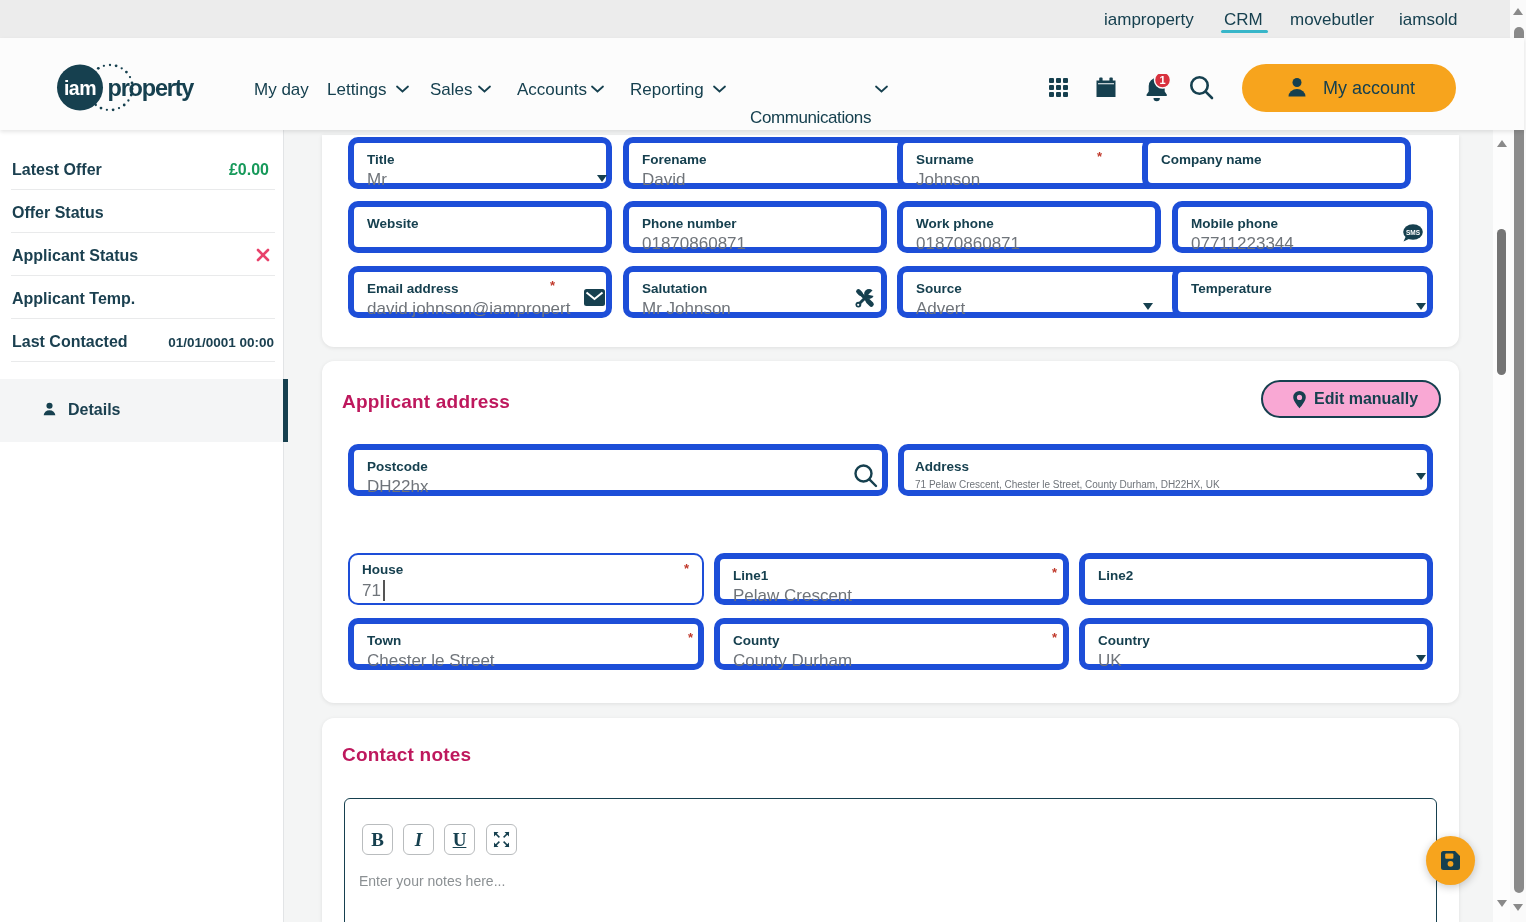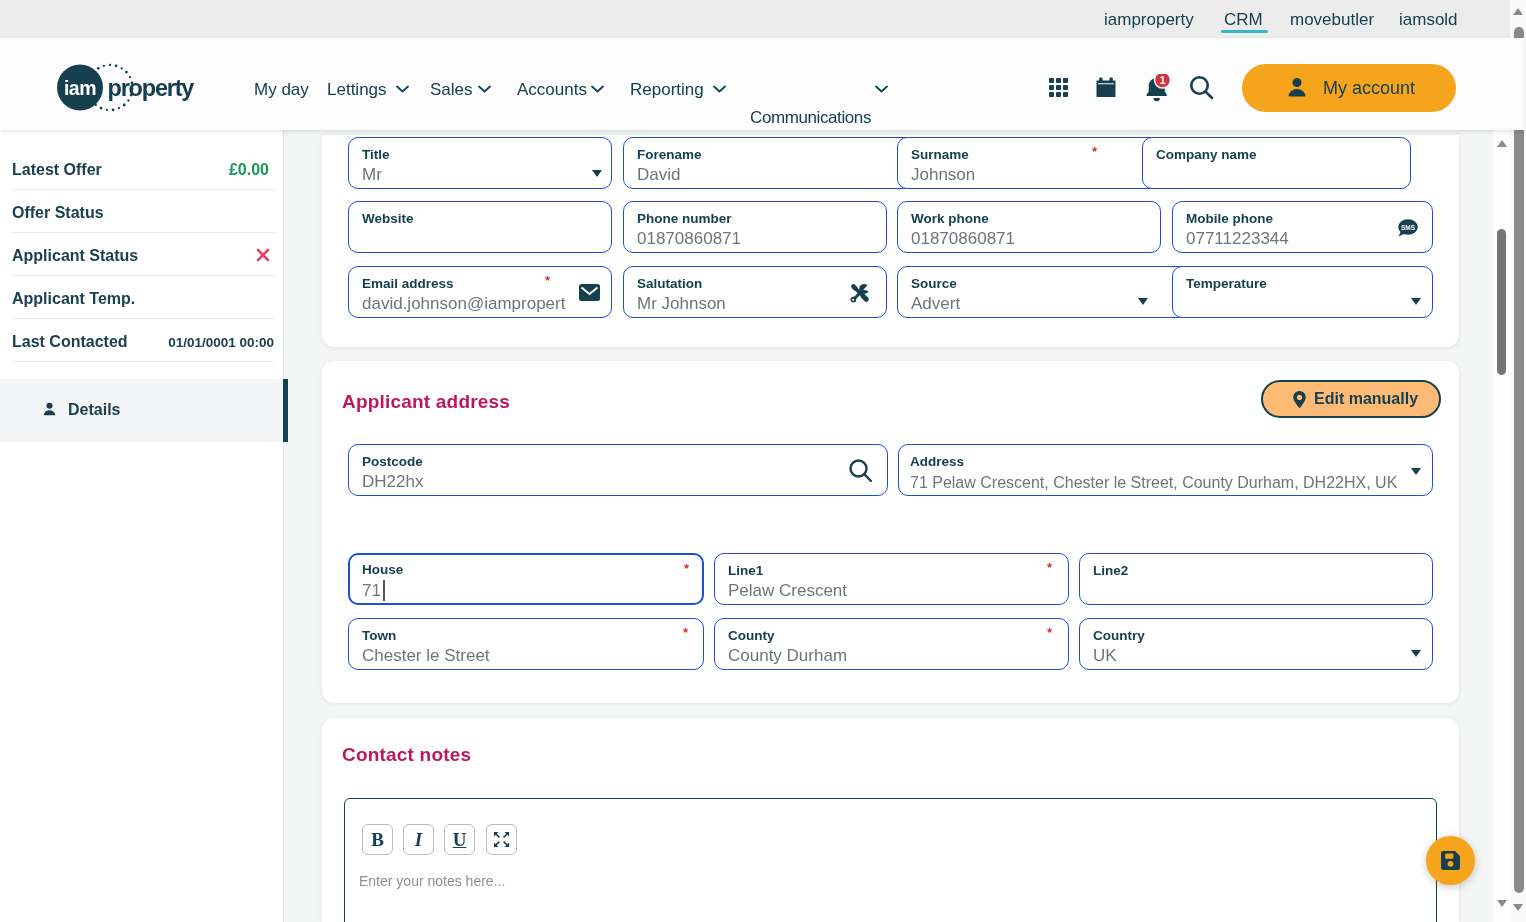--- a/index.html
+++ b/index.html
@@ -25,21 +25,21 @@
   #details-row { position:absolute; left:0; top:249px; width:284px; height:63px; background:#f4f5f6; }
   #details-bar { position:absolute; left:283px; top:379px; width:5px; height:63px; background:#16404f; z-index:6; }
 
   
   .card { position:absolute; left:322px; width:1137px; background:#ffffff; border-radius:12px; box-shadow:0 1px 4px rgba(0,0,0,0.09); }
   #card1 { top:135px; height:212px; border-top-left-radius:0; border-top-right-radius:0; }
   #card2 { top:361px; height:342px; }
   #card3 { top:718px; height:204px; border-bottom-left-radius:0; border-bottom-right-radius:0; }
 
   
-  .field { position:absolute; background:#fff; border:1px solid #1d4ed8; border-radius:10px; }
+  .field { position:absolute; background:#fff; border:6px solid #1d4ed8; border-radius:10px; }
   .field .lab { position:absolute; left:13px; top:9px; font-size:13.5px; font-weight:bold; color:#16404f; letter-spacing:0; }
   .field .val { position:absolute; left:13px; top:27px; font-size:17px; color:#6f747a; white-space:nowrap; }
   .ast { position:absolute; color:#c0392b; font-size:13px; font-weight:bold; }
   .caret { position:absolute; width:0; height:0; border-left:5.5px solid transparent; border-right:5.5px solid transparent; border-top:7px solid #16404f; }
 
   h2.section { position:absolute; font-size:19px; font-weight:bold; color:#be185d; letter-spacing:0.2px; }
 
   
   .tbtn { position:absolute; width:31px; height:31px; border:1px solid #b9bcbe; border-radius:6px; background:#fff; text-align:center; font-family:"Liberation Serif", serif; color:#16404f; }
 
@@ -251,38 +251,38 @@
   <div class="caret" style="left:240px; top:31px;"></div>
 </div>
 <div class="field" style="left:1172px; top:266px; width:261px; height:52px;">
   <span class="lab">Temperature</span>
   <div class="caret" style="left:238px; top:31px;"></div>
 </div>
 
 <div id="card2" class="card"></div>
 <h2 class="section" style="left:342px; top:391px;">Applicant address</h2>
 
-<div class="abs" style="left:1261px; top:380px; width:180px; height:38px; border:2px solid #16404f; border-radius:19px; background:#fdba74;">
+<div class="abs" style="left:1261px; top:380px; width:180px; height:38px; border:2px solid #16404f; border-radius:19px; background:#f9a8d4;">
   <svg class="abs" style="left:29px; top:9px;" width="15" height="18" viewBox="0 0 15 18" fill="#16404f">
     <path d="M7.5 0 a6.3 6.3 0 0 1 6.3 6.3 c0 4.2-6.3 11-6.3 11 s-6.3-6.8-6.3-11 A6.3 6.3 0 0 1 7.5 0 Z M7.5 3.8 a2.6 2.6 0 1 0 0 5.2 a2.6 2.6 0 0 0 0-5.2 Z"></path>
   </svg>
   <span class="abs" style="left:51px; top:8px; font-size:16px; font-weight:bold; color:#16404f;">Edit manually</span>
 </div>
 
 <div class="field" style="left:348px; top:444px; width:540px; height:52px;">
   <span class="lab">Postcode</span>
     <span class="val">DH22hx</span>
   <svg class="abs" style="left:499px; top:13px;" width="26" height="26" viewBox="0 0 26 26">
     <circle cx="10.5" cy="10.5" r="8" fill="none" stroke="#16404f" stroke-width="2.4"></circle>
     <line x1="16.4" y1="16.4" x2="23" y2="23" stroke="#16404f" stroke-width="2.4" stroke-linecap="round"></line>
   </svg>
 </div>
 <div class="field" style="left:898px; top:444px; width:535px; height:52px;">
   <span class="lab" style="left:11px;">Address</span>
-  <span class="val" style="left:11px; top:29px; font-size:16px;">71 Pelaw Crescent, Chester le Street, County Durham, DH22HX, UK</span>
+  <span class="val" style="left:11px; top:29px; font-size:10px;">71 Pelaw Crescent, Chester le Street, County Durham, DH22HX, UK</span>
   <div class="caret" style="left:512px; top:23px;"></div>
 </div>
 
 <div class="field" style="left:348px; top:553px; width:356px; height:52px; border-width:2px;">
   <span class="lab" style="left:12px; top:7px;">House</span>
     <span class="val" style="left:12px; top:26px;">71</span>
   <span class="abs" style="left:33px; top:25px; width:1.5px; height:21px; background:#555;"></span>
   <span class="ast" style="left:334px; top:6px;">*</span>
 </div>
 <div class="field" style="left:714px; top:553px; width:355px; height:52px;">

